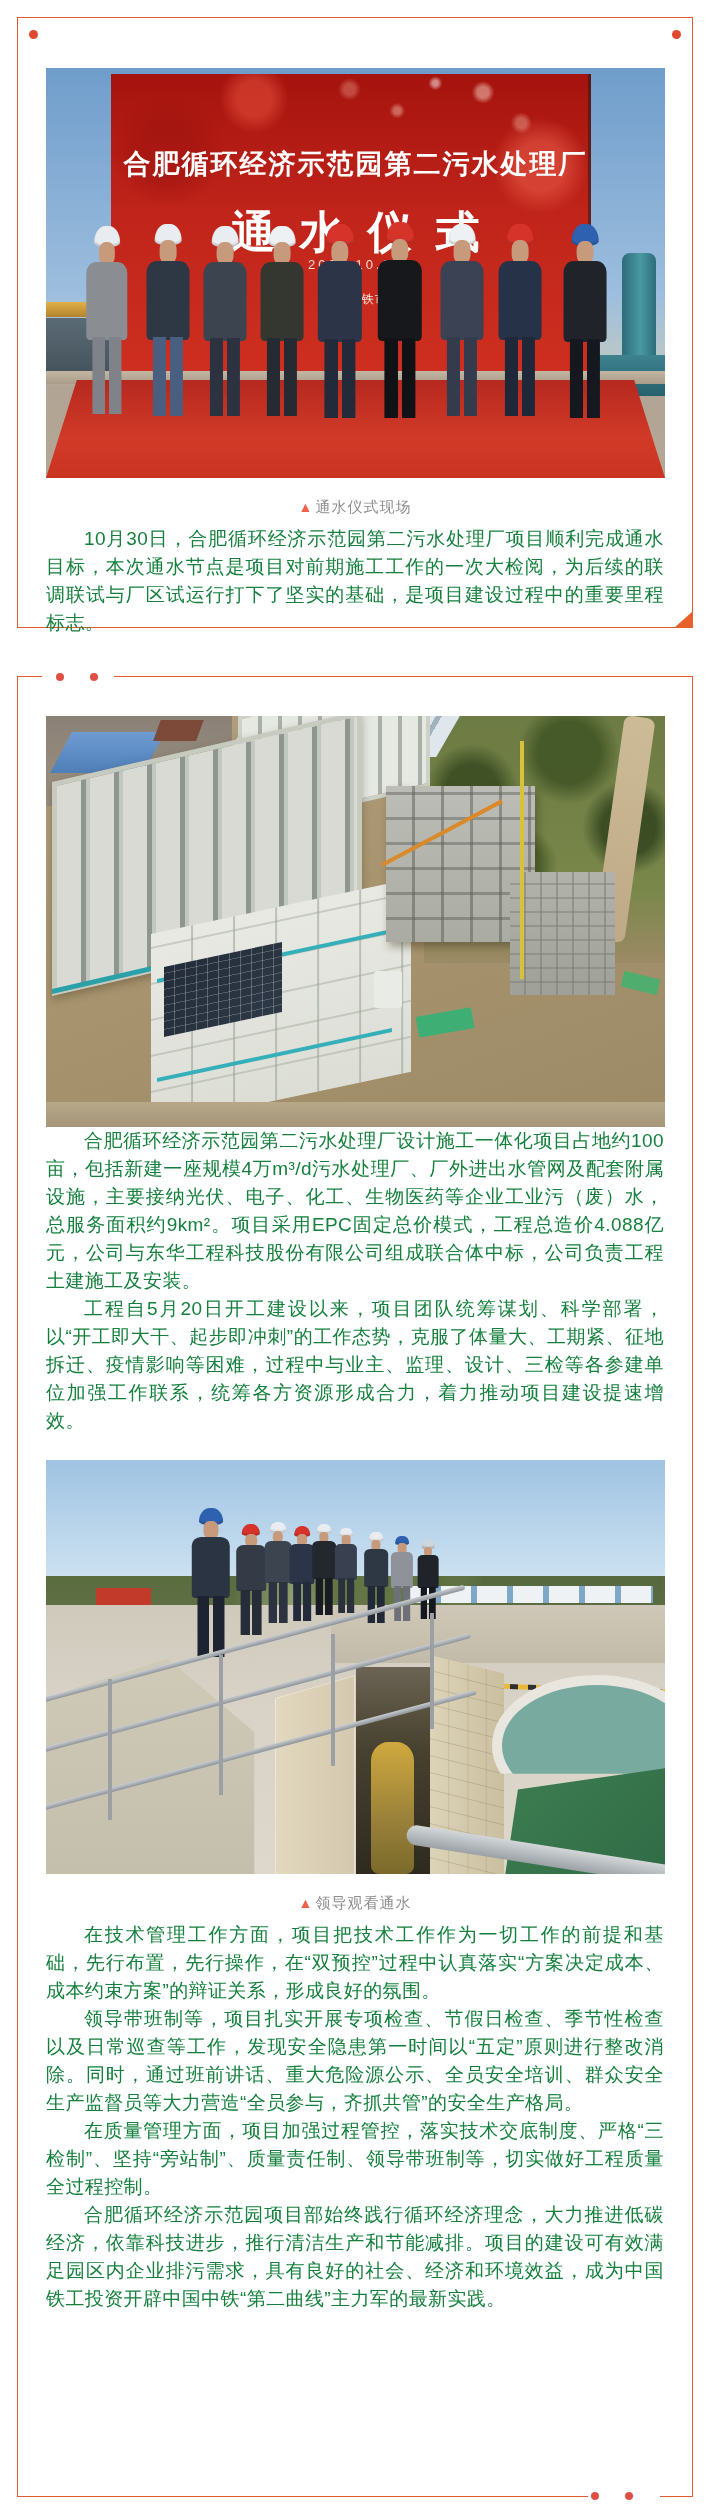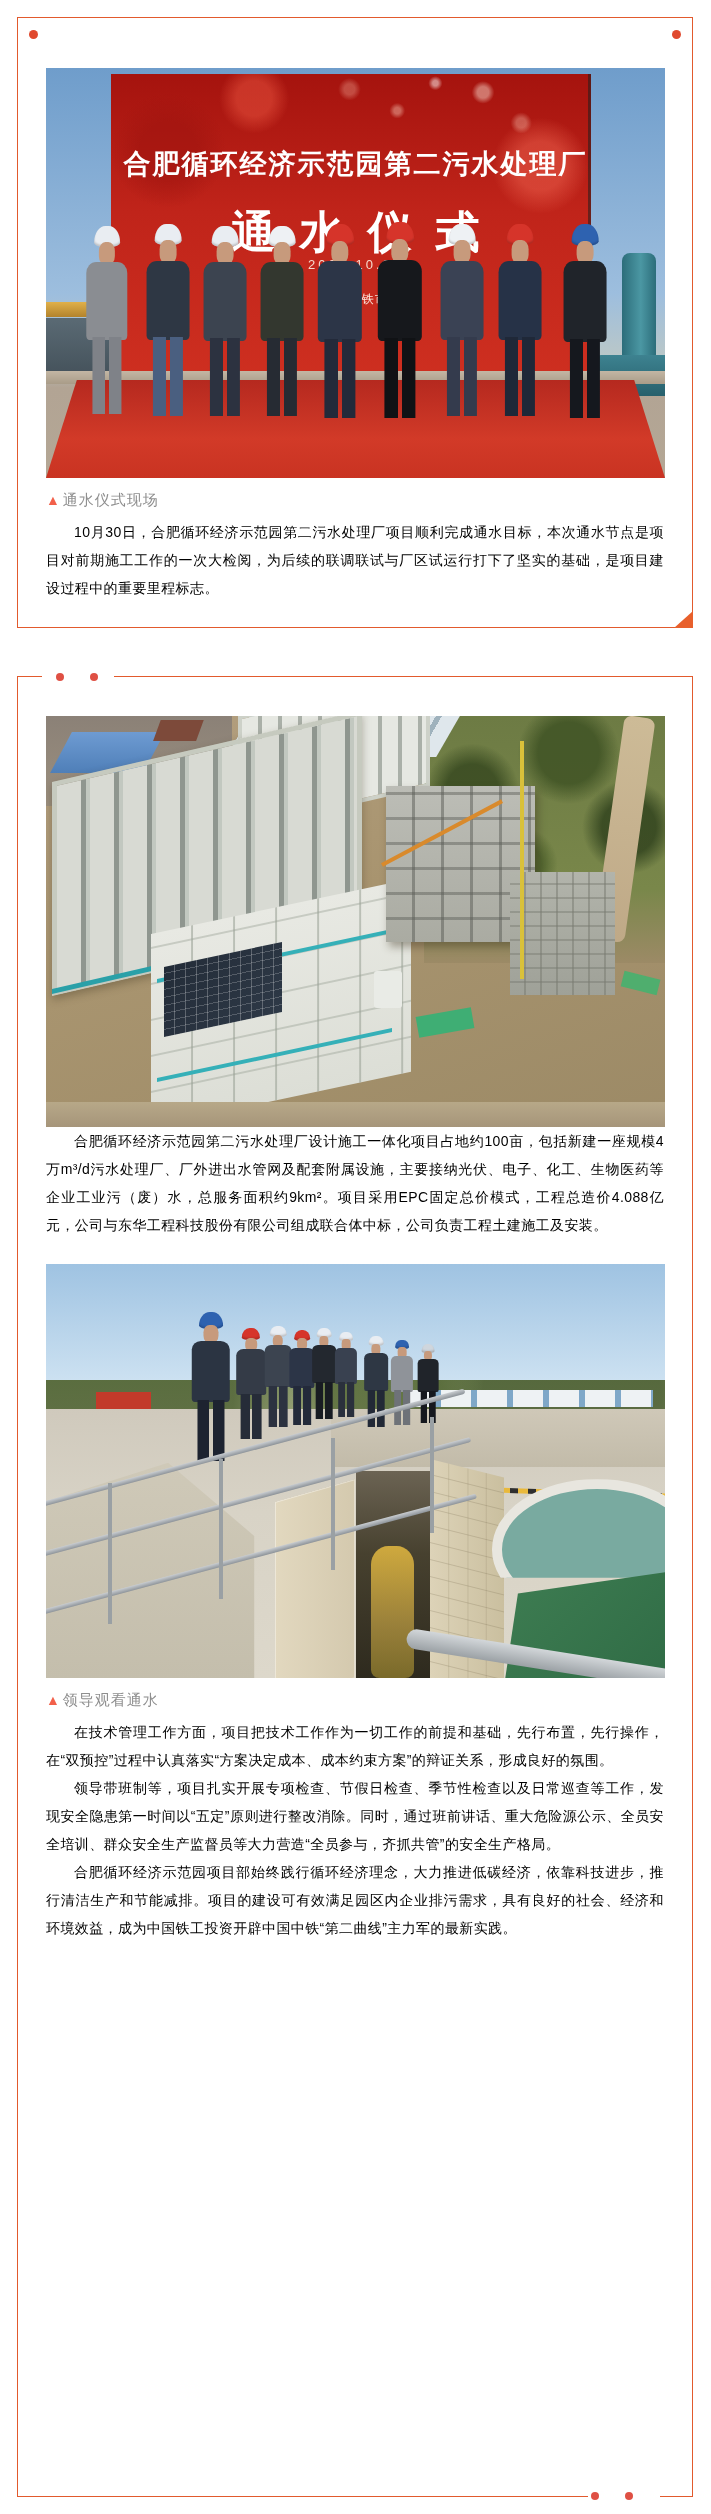--- a/index.html
+++ b/index.html
@@ -17,23 +17,23 @@
   .gap-top{top:-3px;left:24px;width:72px;}
   .gap-bottom{bottom:-3px;right:32px;width:72px;}
   .on-line-dot{position:absolute;width:8px;height:8px;border-radius:50%;background:#df5044;z-index:3;}
   .d-t1{top:-4px;left:38px;} .d-t2{top:-4px;left:72px;}
   .d-b1{bottom:-4px;right:59px;} .d-b2{bottom:-4px;right:93px;}
   .corner-fold{position:absolute;right:-1px;bottom:-1px;width:0;height:0;border-bottom:17px solid #e8602c;border-left:19px solid transparent;z-index:4;}
 
   .card-inner{padding:0 28px;}
 
   
-  .caption{font-size:15px;color:#8e8e8e;margin:13px 0 8px;letter-spacing:1px;}
+  .caption{text-align:center;font-size:15px;color:#8e8e8e;margin:20px 0 8px;letter-spacing:1px;}
   .caption .tri{color:#f2604a;font-size:14px;margin-right:2px;}
-  .body-text p{margin:0;font-size:14px;line-height:28px;color:#000000;text-align:justify;text-indent:2em;letter-spacing:0.4px;font-family:"Liberation Sans","DejaVu Sans",sans-serif;}
+  .body-text p{margin:0;font-size:19px;line-height:28px;color:#15803d;text-align:justify;text-indent:2em;letter-spacing:0.4px;font-family:"Liberation Sans","DejaVu Sans",sans-serif;}
 
   
   .photo{position:relative;width:619px;overflow:hidden;background:#9db8cf;}
   .photo *{position:absolute;box-sizing:border-box;}
 
   
   .ph1{height:410px;margin-top:50px;background:linear-gradient(180deg,#6f9dcb 0%,#9dbede 55%,#b9c7c9 70%,#b2a494 78%,#b4a795 100%);}
   .ph1 .backdrop{left:10.5%;top:1.5%;width:77.5%;height:74.5%;z-index:1;border-right:3px solid rgba(35,30,30,.55);
     background:
       radial-gradient(circle at 78% 6%, rgba(255,235,220,.45) 0 1.2%, transparent 2.4%),
@@ -267,20 +267,21 @@
         <div class="crane-arm"></div>
         <div class="truck"></div>
         <div class="net1"></div>
         <div class="net2"></div>
         <div class="dirt-road"></div>
       </div>
 
 
       <div class="body-text">
         <p>合肥循环经济示范园第二污水处理厂设计施工一体化项目占地约100亩，包括新建一座规模4万m³/d污水处理厂、厂外进出水管网及配套附属设施，主要接纳光伏、电子、化工、生物医药等企业工业污（废）水，总服务面积约9km²。项目采用EPC固定总价模式，工程总造价4.088亿元，公司与东华工程科技股份有限公司组成联合体中标，公司负责工程土建施工及安装。</p>
+        <p>工程自5月20日开工建设以来，项目团队统筹谋划、科学部署，以“开工即大干、起步即冲刺”的工作态势，克服了体量大、工期紧、征地拆迁、疫情影响等困难，过程中与业主、监理、设计、三检等各参建单位加强工作联系，统筹各方资源形成合力，着力推动项目建设提速增效。</p>
       </div>
 
       <div class="photo ph3" id="ph3">
         <div class="treeline"></div>
         <div class="far-shed"></div>
         <div class="red-sign"></div>
         <div class="green-fence"></div>
         <div class="basin-wall"></div>
         <div class="barrier"></div>
         <div class="deck"></div>
@@ -354,18 +355,19 @@
           </div>
         </div>
 
       <div class="caption">
         <span class="tri">▲</span><span>领导观看通水</span>
       </div>
 
       <div class="body-text">
         <p>在技术管理工作方面，项目把技术工作作为一切工作的前提和基础，先行布置，先行操作，在“双预控”过程中认真落实“方案决定成本、成本约束方案”的辩证关系，形成良好的氛围。</p>
         <p>领导带班制等，项目扎实开展专项检查、节假日检查、季节性检查以及日常巡查等工作，发现安全隐患第一时间以“五定”原则进行整改消除。同时，通过班前讲话、重大危险源公示、全员安全培训、群众安全生产监督员等大力营造“全员参与，齐抓共管”的安全生产格局。</p>
+        <p>在质量管理方面，项目加强过程管控，落实技术交底制度、严格“三检制”、坚持“旁站制”、质量责任制、领导带班制等，切实做好工程质量全过程控制。</p>
         <p>合肥循环经济示范园项目部始终践行循环经济理念，大力推进低碳经济，依靠科技进步，推行清洁生产和节能减排。项目的建设可有效满足园区内企业排污需求，具有良好的社会、经济和环境效益，成为中国铁工投资开辟中国中铁“第二曲线”主力军的最新实践。</p>
       </div>
     </div>
   </section>
 
 </div>
 
 </body></html>

